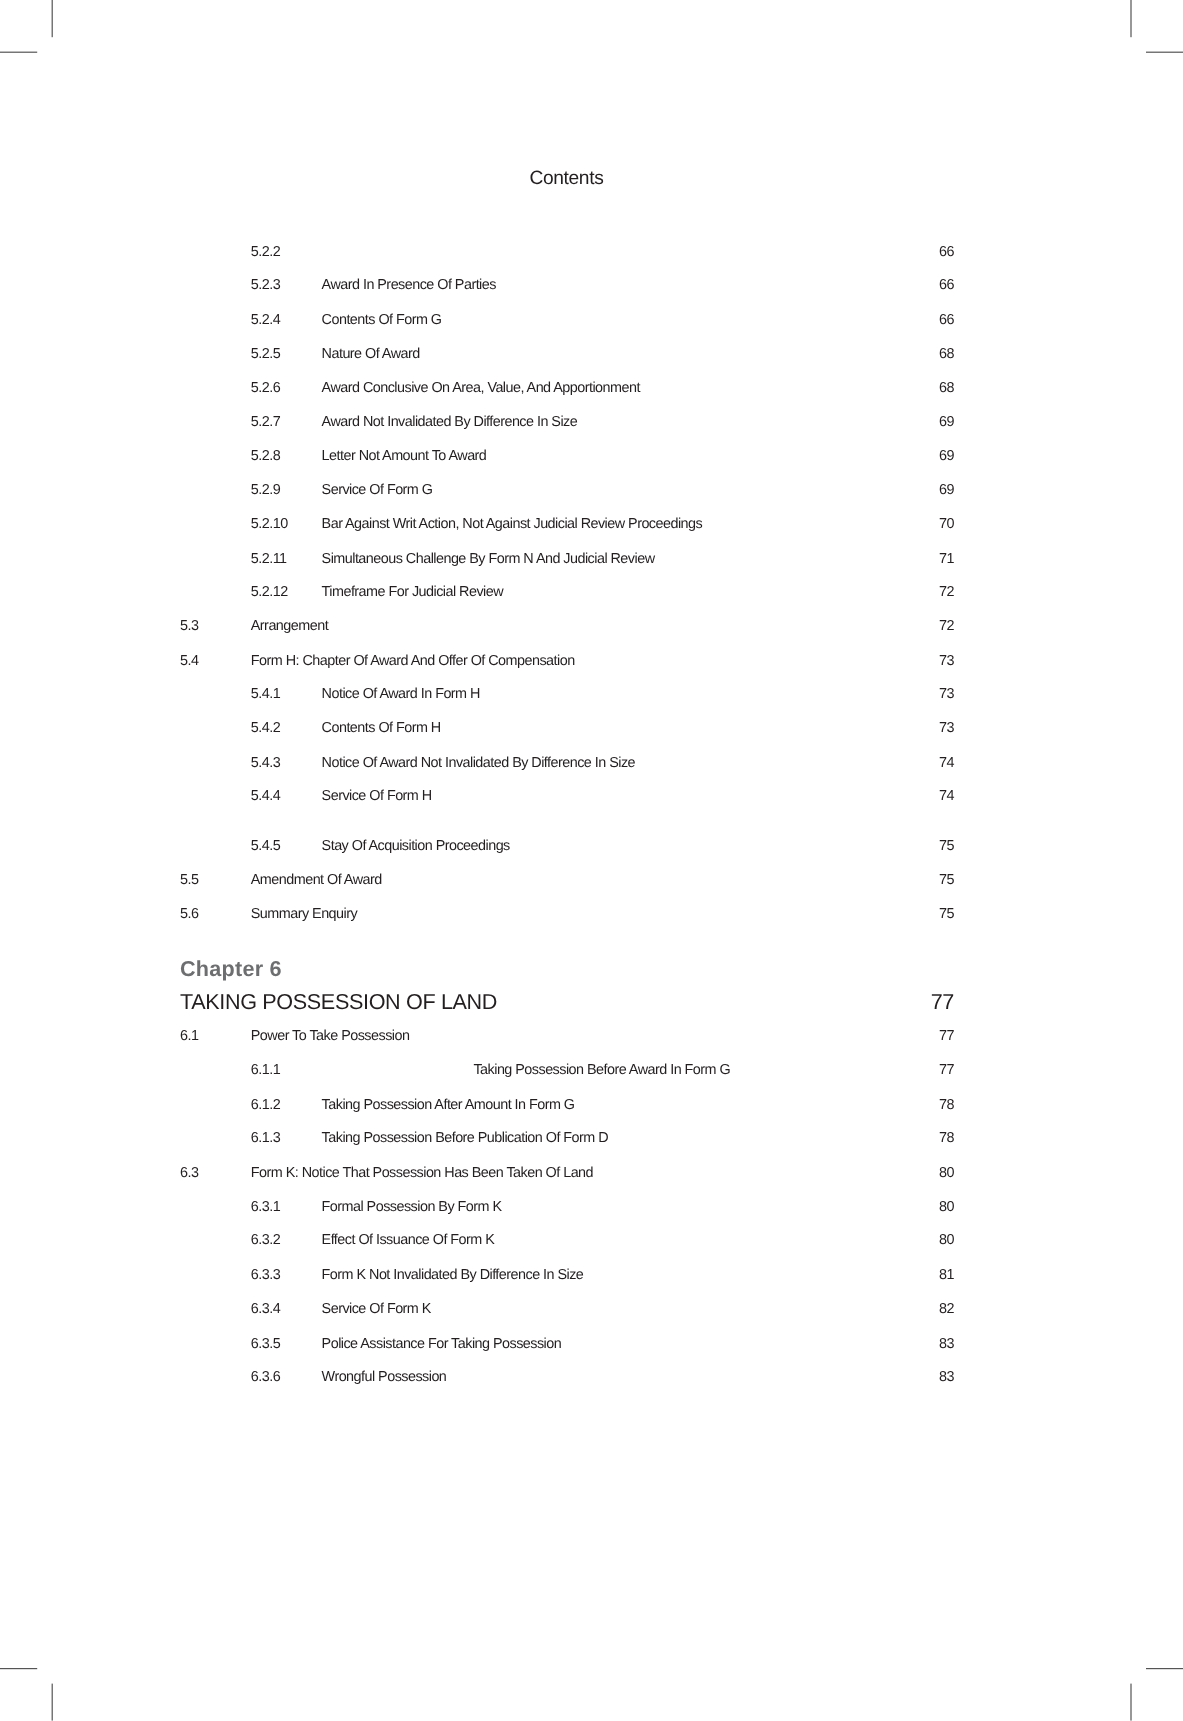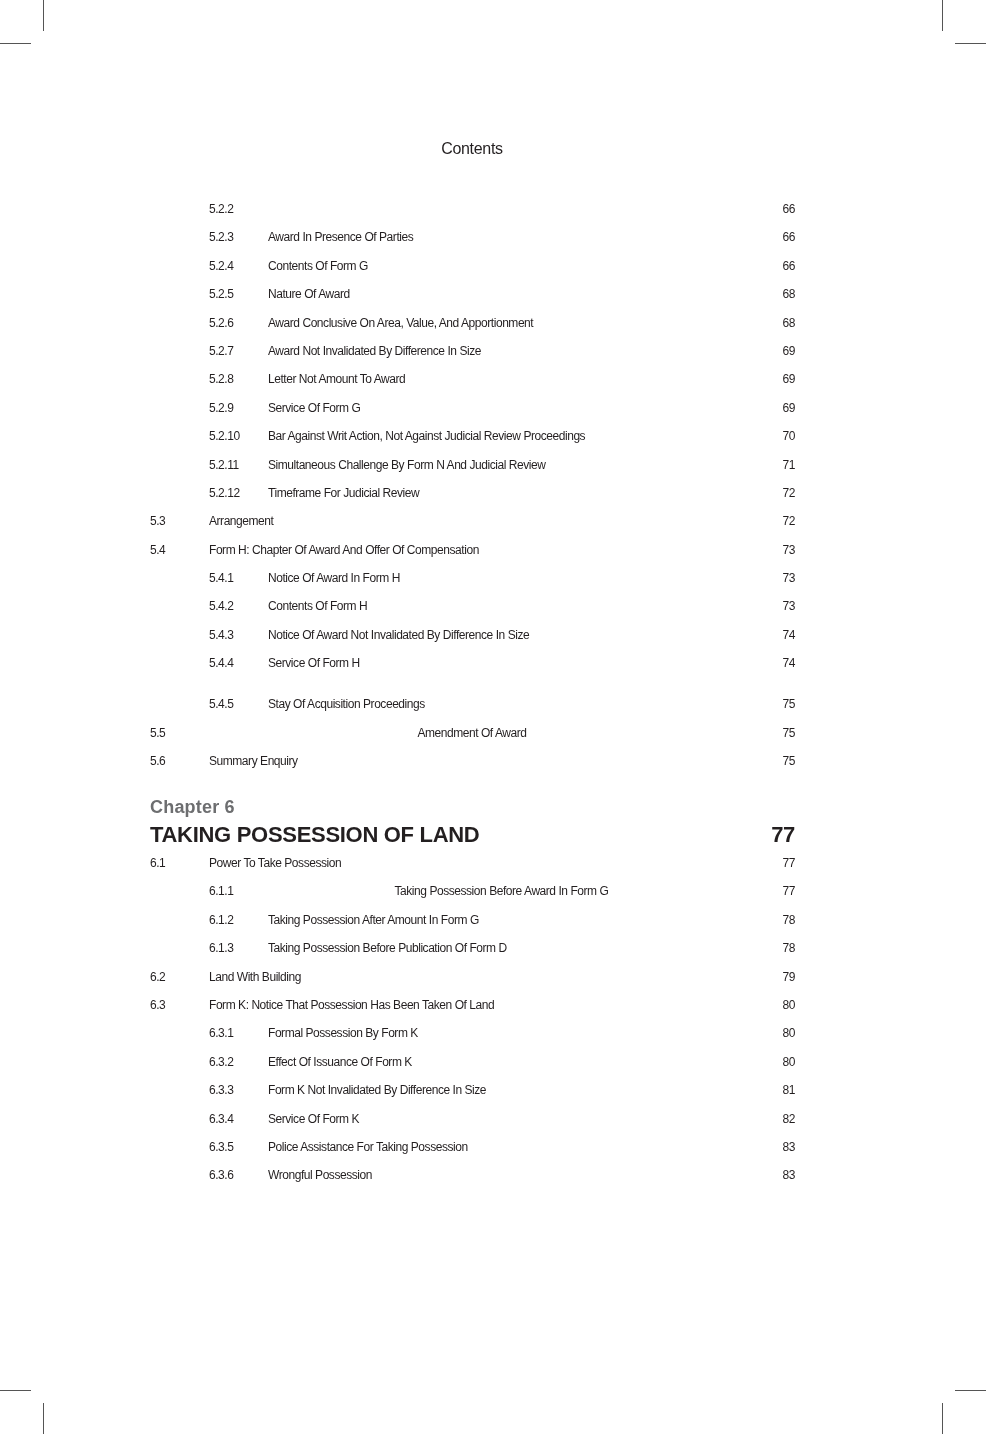--- a/index.html
+++ b/index.html
@@ -29,21 +29,21 @@
     .row.l1 .num { left: 0; }
     .row.l1 .title { margin-left: 59px; margin-right: 60px; }
     .row.l2 .num { left: 59px; }
     .row.l2 .title { margin-left: 118px; margin-right: 60px; }
 
     .chapter-label {
       font-weight: bold; color: #6d6e70; font-size: 18px; line-height: 22px;
       letter-spacing: 0.2px;
     }
     .chapter-title {
-      position: relative; font-weight: bold; font-size: 22px; line-height: 22px;
+      position: relative; font-weight: normal; font-size: 18px; line-height: 22px;
       letter-spacing: -0.3px;
     }
     .chapter-title .page { position: absolute; right: 0; top: 0; }
   </style>
 </head>
 <body>
 
 <div class="crop v" style="left:43px; top:0;"></div>
 <div class="crop h" style="left:0; top:43px;"></div>
 <div class="crop v" style="left:942px; top:0;"></div>
@@ -139,21 +139,21 @@
       <div class="row l2" style="margin-top: 6.4px;">
         <span class="num">5.4.4</span>
         <span class="title">Service Of Form H</span>
         <span class="page">74</span>
       </div>
       <div class="row l2" style="margin-top: 19px;">
         <span class="num">5.4.5</span>
         <span class="title">Stay Of Acquisition Proceedings</span>
         <span class="page">75</span>
       </div>
-      <div class="row l1" style="margin-top: 6.4px; text-align: center;">
+      <div class="row l1" style="margin-top: 6.4px;">
         <span class="num">5.5</span>
         <span class="title">Amendment Of Award</span>
         <span class="page">75</span>
       </div>
       <div class="row l1" style="margin-top: 6.4px;">
         <span class="num">5.6</span>
         <span class="title">Summary Enquiry</span>
         <span class="page">75</span>
       </div>
     </div>
@@ -181,25 +181,20 @@
         <span class="num">6.1.2</span>
         <span class="title">Taking Possession After Amount In Form G</span>
         <span class="page">78</span>
       </div>
       <div class="row l2" style="margin-top: 6.4px;">
         <span class="num">6.1.3</span>
         <span class="title">Taking Possession Before Publication Of Form D</span>
         <span class="page">78</span>
       </div>
       <div class="row l1" style="margin-top: 6.4px;">
-        <span class="num">6.2</span>
-        <span class="title">Land With Building</span>
-        <span class="page">79</span>
-      </div>
-      <div class="row l1" style="margin-top: 6.4px;">
         <span class="num">6.3</span>
         <span class="title">Form K: Notice That Possession Has Been Taken Of Land</span>
         <span class="page">80</span>
       </div>
       <div class="row l2" style="margin-top: 6.4px;">
         <span class="num">6.3.1</span>
         <span class="title">Formal Possession By Form K</span>
         <span class="page">80</span>
       </div>
       <div class="row l2" style="margin-top: 6.4px;">

